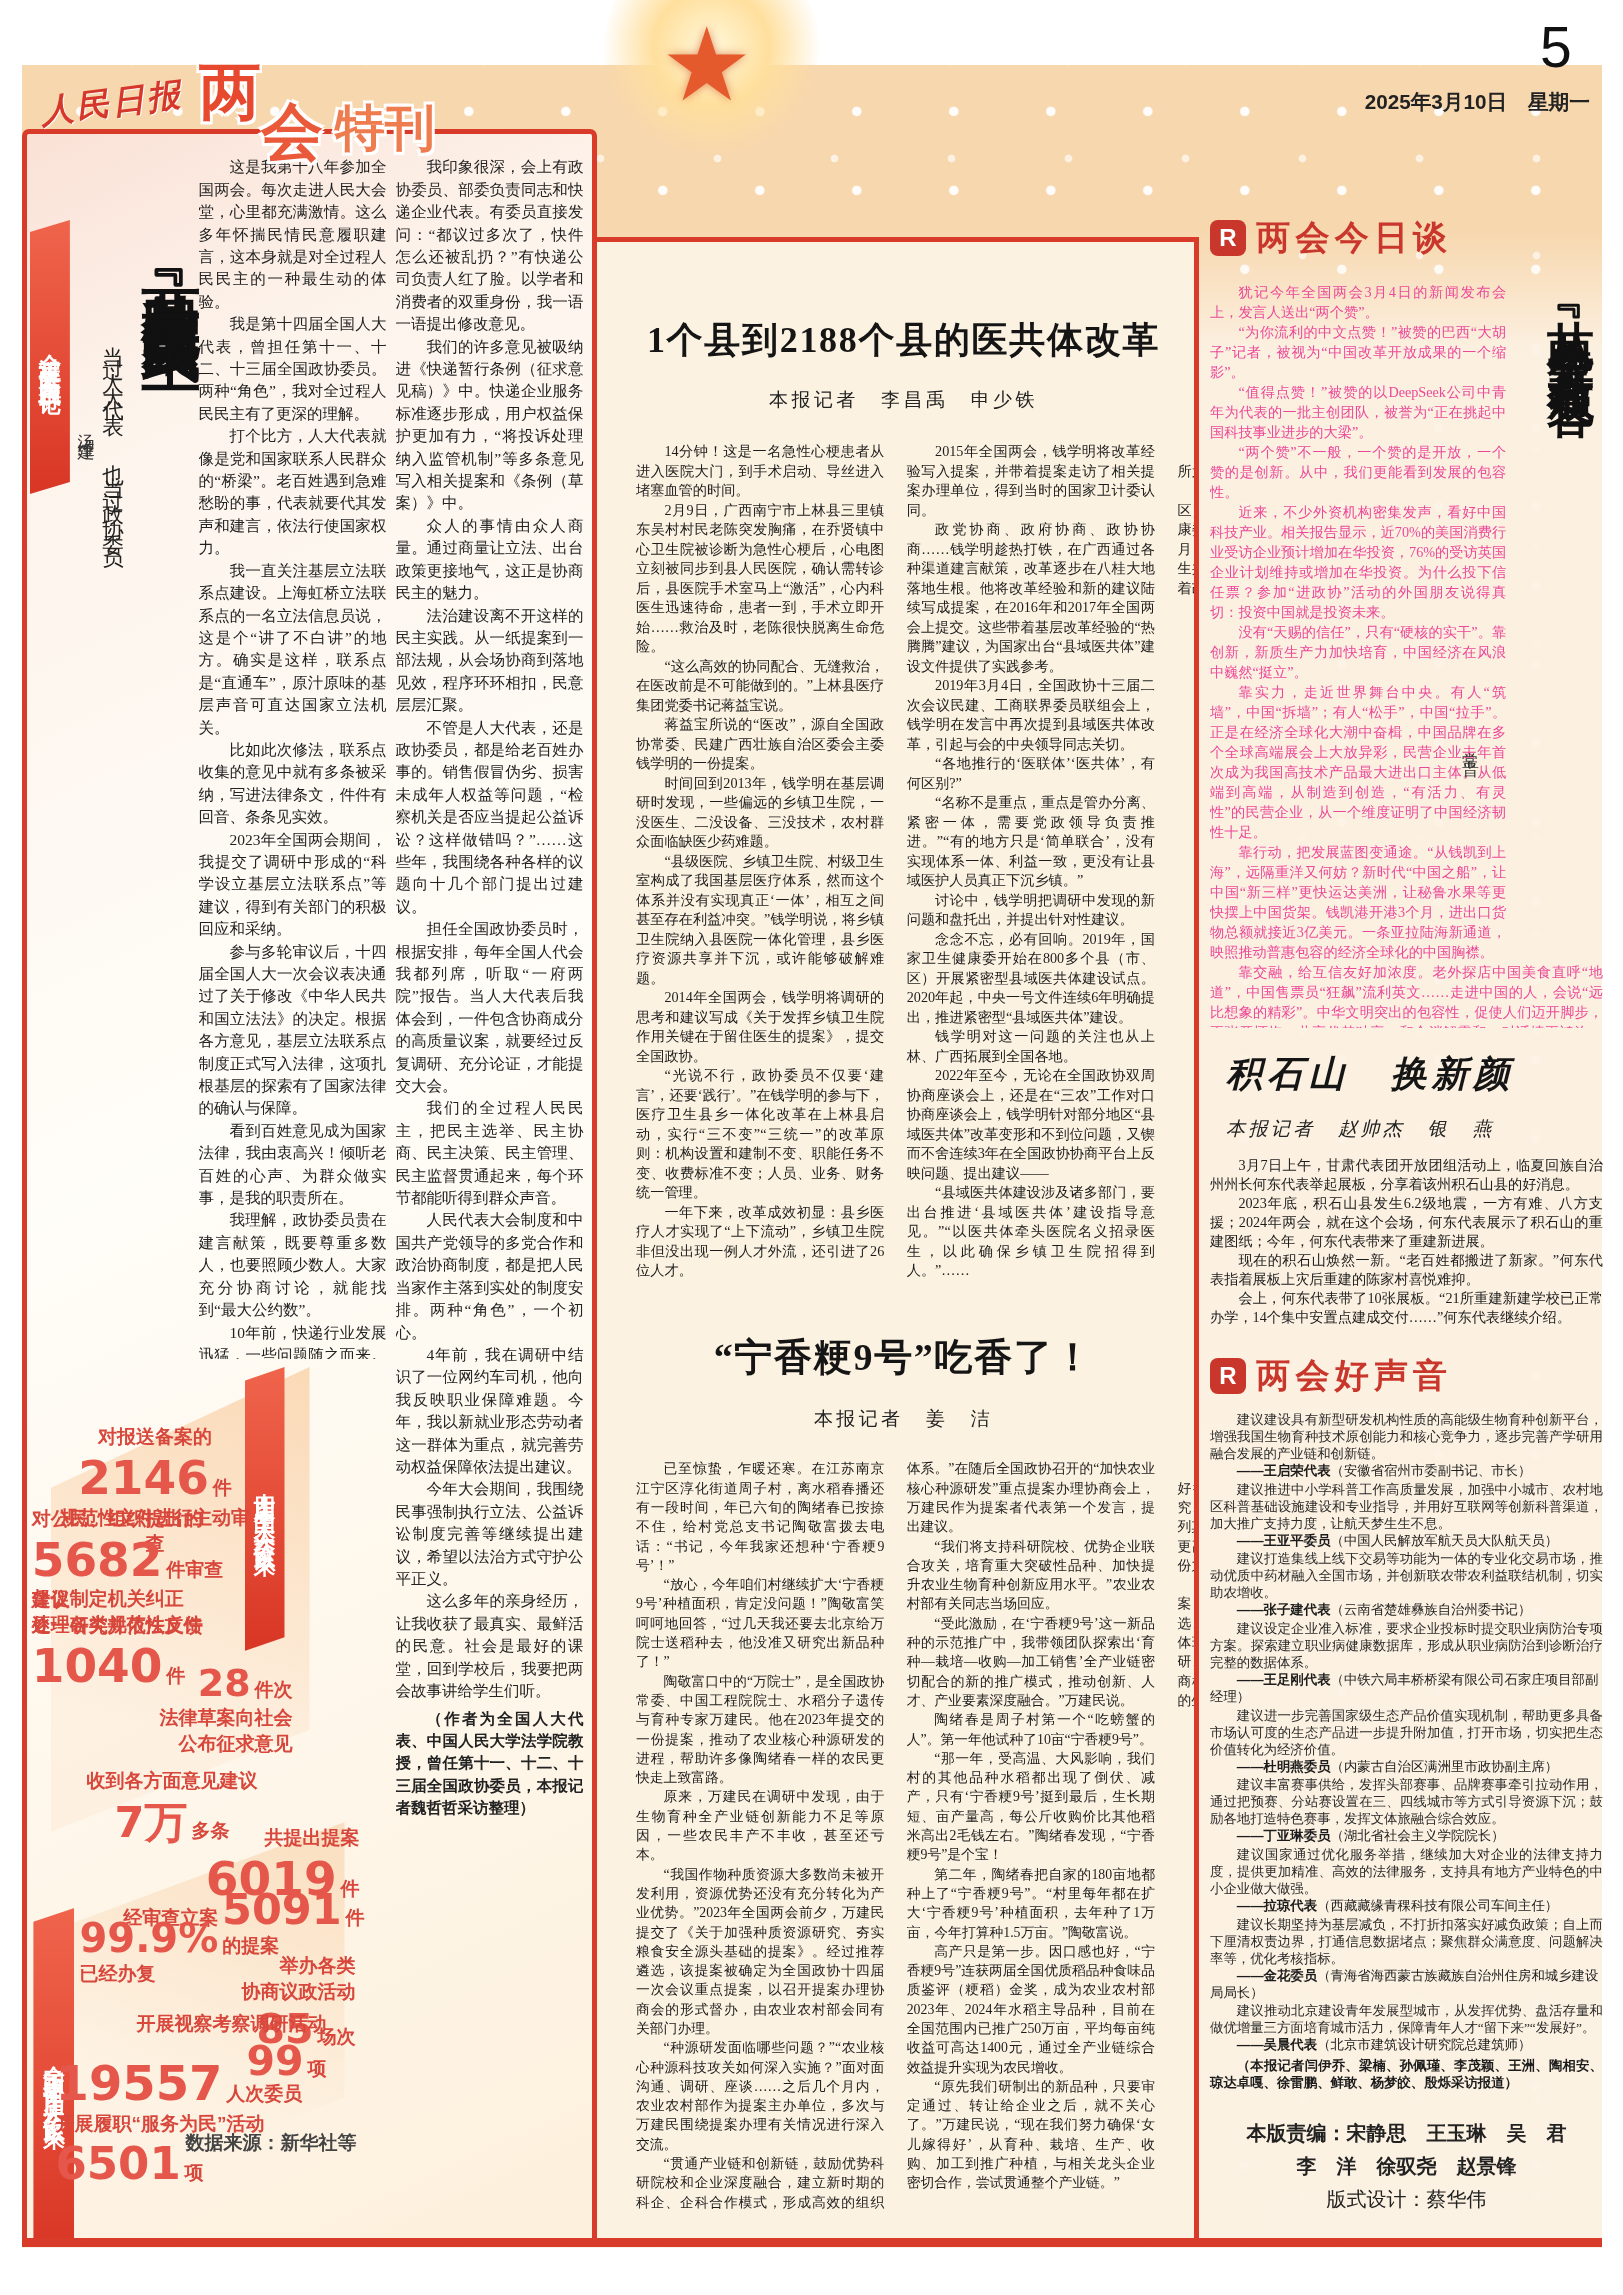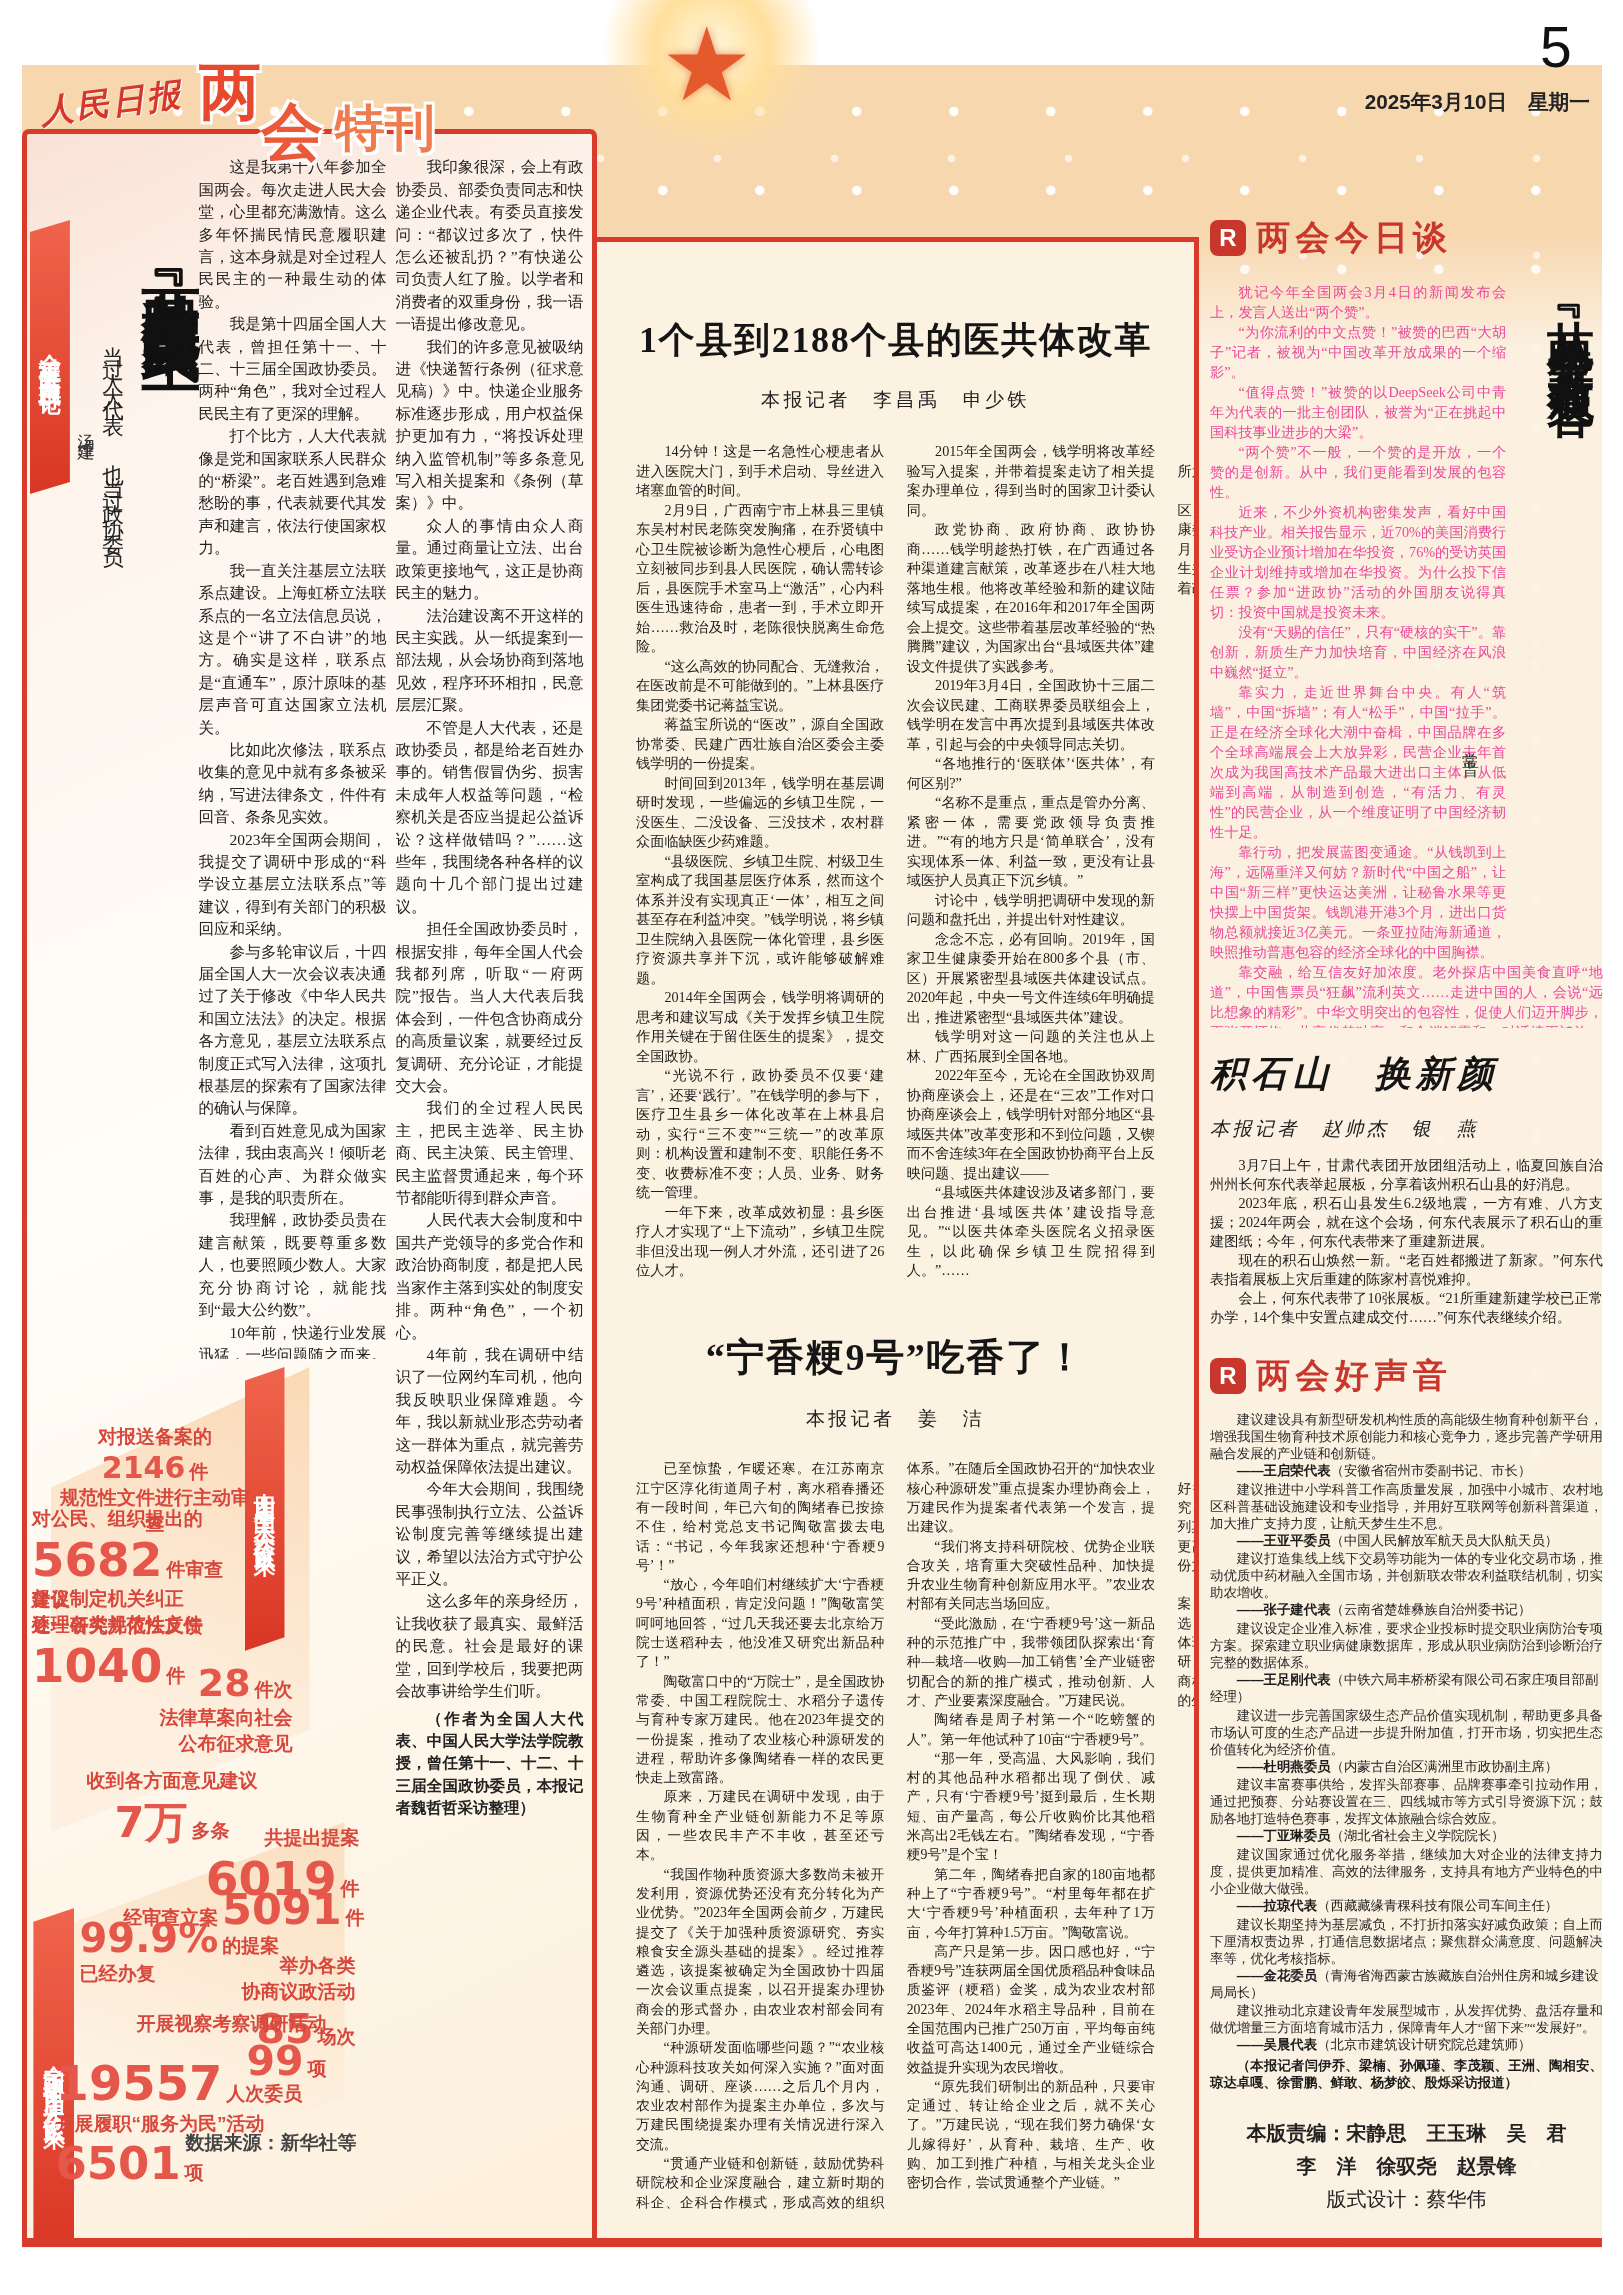--- a/index.html
+++ b/index.html
@@ -99,21 +99,21 @@
   #c5 { left:59px;  top:1877px; width:241px; text-align:right; }
   #c6 { left:29px;  top:1921px; width:255px; text-align:left; }
   #src { position:absolute; left:102px; top:1996px; width:228px; text-align:right;
     font-size:19px; font-weight:bold; color:#444; z-index:2;
     font-family:"Liberation Sans",sans-serif; }
 
   
   #mid { position:absolute; left:597px; top:237px; width:602px; height:2004px; z-index:3;
     border-top:5.2px solid #d93b2b; border-right:5.2px solid #d93b2b;
     background:#fcf2e1; }
-  .m-head { text-align:center; }
+  .m-head { text-align:center;margin-left:16px; }
   #med-head { padding-top:74px; }
   .m-title { font-size:36px; font-weight:bold; letter-spacing:1.7px; color:#151515; }
   .m-byline { margin-top:22.4px; font-size:19px; letter-spacing:3.4px; color:#222; }
   .cols { column-gap:22.4px; column-count:2; padding:0 39px; text-align:justify; overflow:hidden; }
   .cols p { text-indent:2em; }
   #m-cols { margin-top:29px; height:852px; font-size:14.2px; line-height:19.5px; }
   #rice-head { margin-top:38px; }
   #rice-head .m-title { font-size:38px; }
   #r-cols { margin-top:27.6px; height:755px; font-size:13.8px; line-height:19.3px; }
 
@@ -210,21 +210,21 @@
     <p>今年大会期间，我围绕民事强制执行立法、公益诉讼制度完善等继续提出建议，希望以法治方式守护公平正义。</p>
     <p>这么多年的亲身经历，让我收获了最真实、最鲜活的民意。社会是最好的课堂，回到学校后，我要把两会故事讲给学生们听。</p>
     <p class="ending-note">（作者为全国人大代表、中国人民大学法学院教授，曾任第十一、十二、十三届全国政协委员，本报记者魏哲哲采访整理）</p>
   </div>
 
   <div class="v-strip" id="strip1">
     <span>十四届全国人大二次会议以来</span>
   </div>
   <div class="stat" id="s1">
     <div class="lbl">对报送备案的</div>
-    <div><span class="num" style="font-size:30px">2146</span>
+    <div><span class="num" style="font-size:47px">2146</span>
          <span class="unit">件</span></div>
     <div class="lbl">规范性文件进行主动审查</div>
   </div>
   <div class="stat" id="s2">
     <div class="lbl">对公民、组织提出的</div>
     <div><span class="num" style="font-size:47px">5682</span>
          <span class="unit">件审查建议</span></div>
     <div class="lbl">逐一研究并依法反馈</div>
   </div>
   <div class="stat" id="s3">

